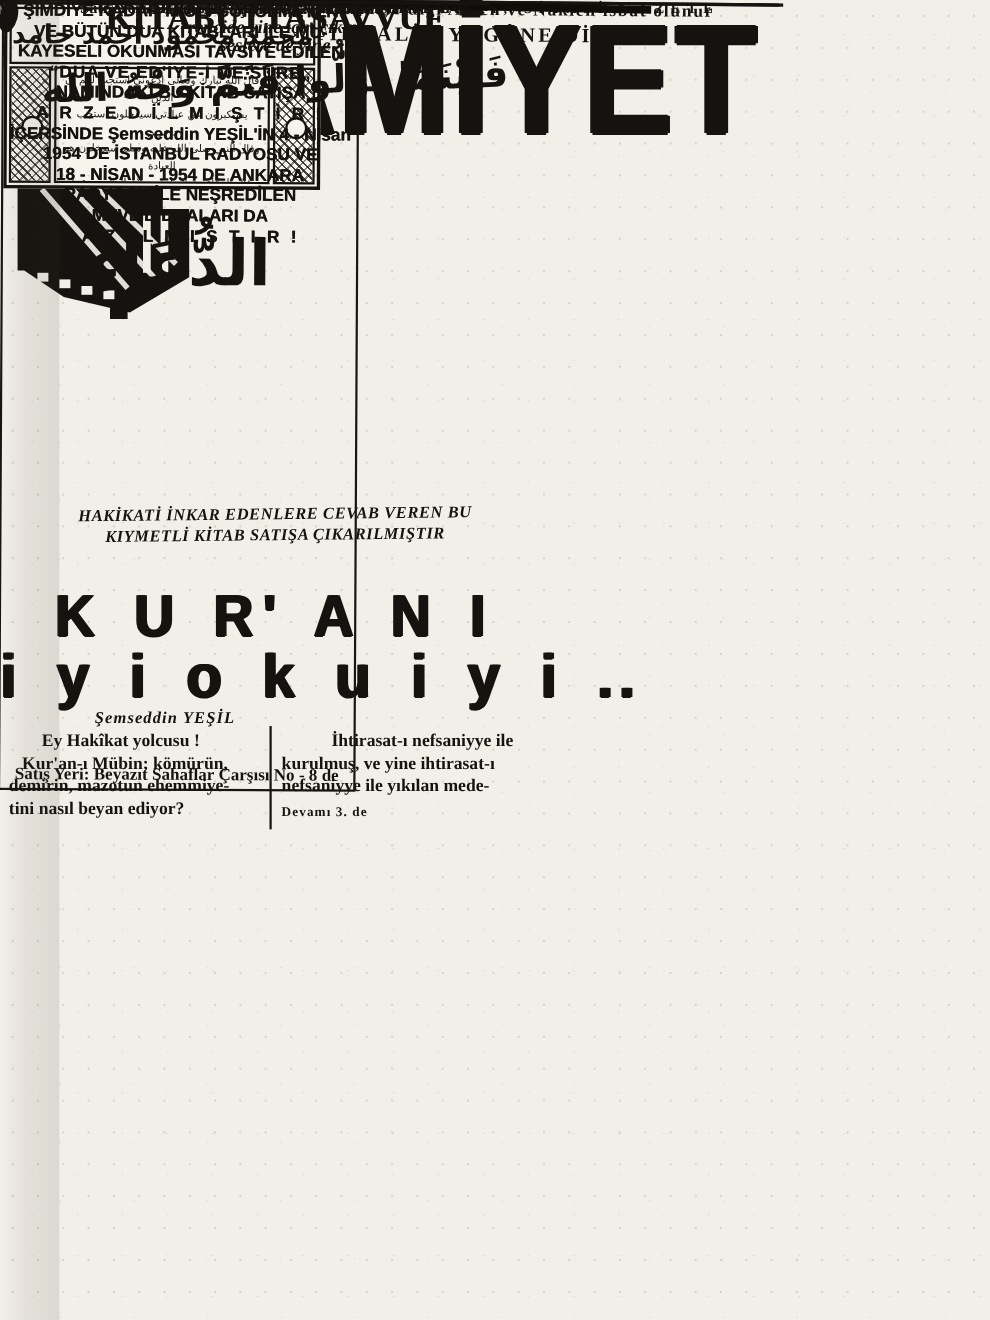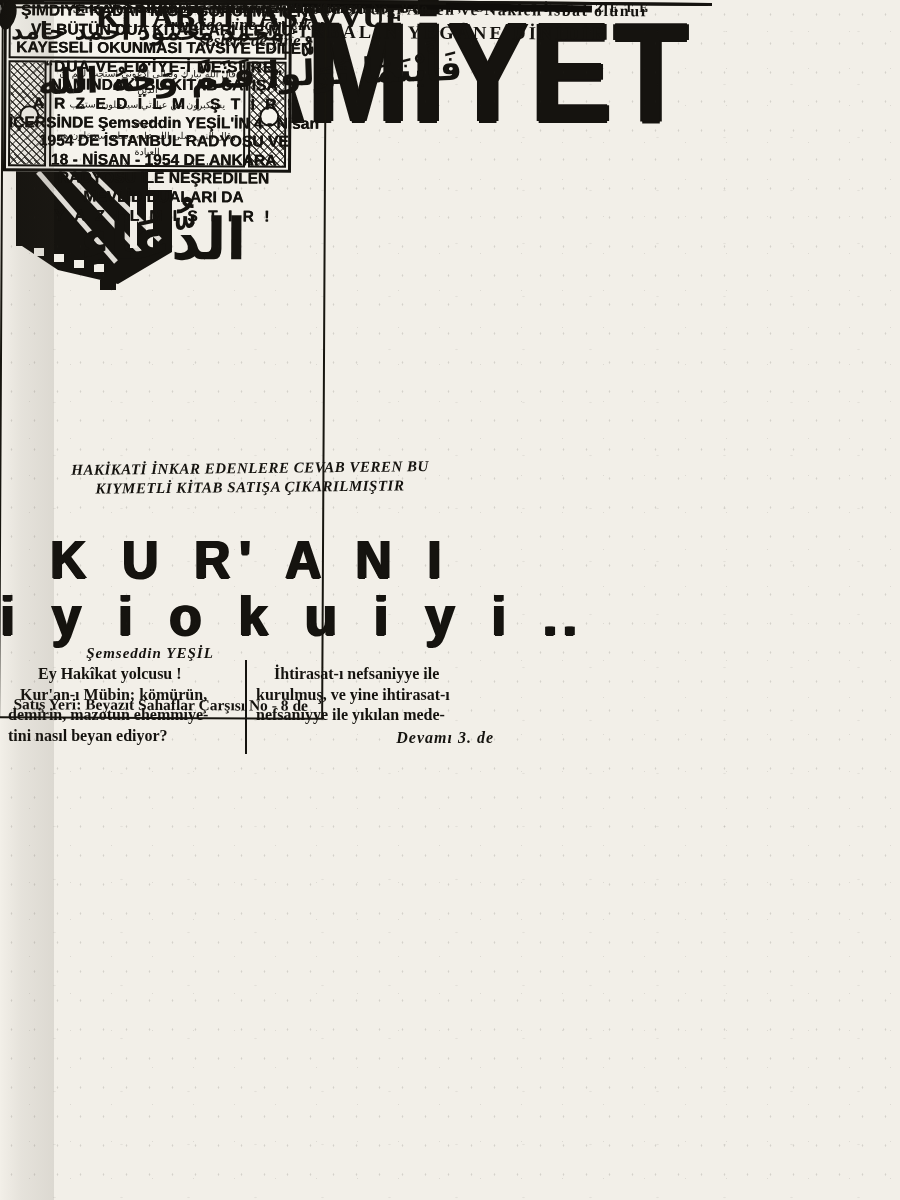--- a/index.html
+++ b/index.html
@@ -92,23 +92,23 @@
     white-space:nowrap;text-shadow:1.5px 0 currentColor,-1px 0 currentColor,0 1px currentColor;}
   #rc-head1{top:531px;font-size:50px;letter-spacing:9px;word-spacing:4px;transform:scaleY(1.08);}
   #rc-head2{top:585px;font-size:53px;letter-spacing:5px;word-spacing:12px;transform:scaleY(1.05);}
   .rc-byline{left:30px;top:645px;width:240px;text-align:center;font-style:italic;font-weight:bold;
     font-size:15px;letter-spacing:1px;}
   .rc-col{top:664px;font-weight:bold;font-size:16px;line-height:20.5px;}
   #rc-col1{left:8px;width:232px;}
   #rc-col2{left:256px;width:238px;}
   .rc-col div{white-space:nowrap;}
   #rc-col1 .l0{padding-left:30px;} #rc-col1 .l1{padding-left:12px;}
-  #rc-col2 .l0{padding-left:18px;}
+  #rc-col2 .l0{padding-left:18px;text-align:center;}
   #col-divider{left:245px;top:660px;width:2px;height:94px;background:#15130f;}
-  .rc-cont{text-align:right;font-style:italic;font-size:16px;margin-top:2px;letter-spacing:1px;}
+  .rc-cont{text-align:left;font-size:12px;margin-top:2px;letter-spacing:1px;}
 </style>
 </head>
 <body>
 
 <div id="page">
 
   <svg id="mosque" class="abs" width="180" height="290" viewBox="0 0 180 290">
     <g fill="#15130f">
       <circle cx="84" cy="11" r="3.5"></circle>
       <rect x="82" y="13" width="4" height="26"></rect>

